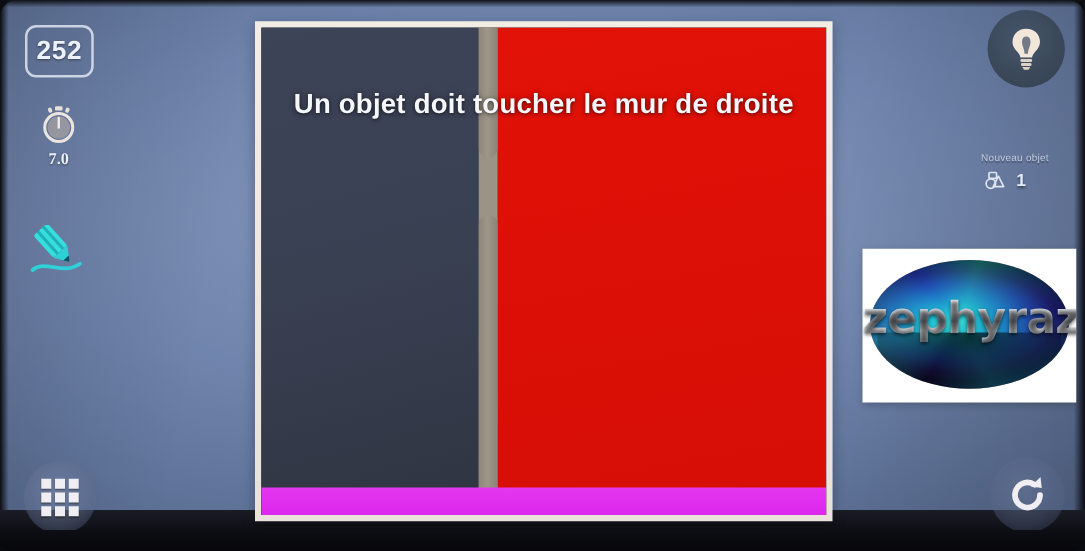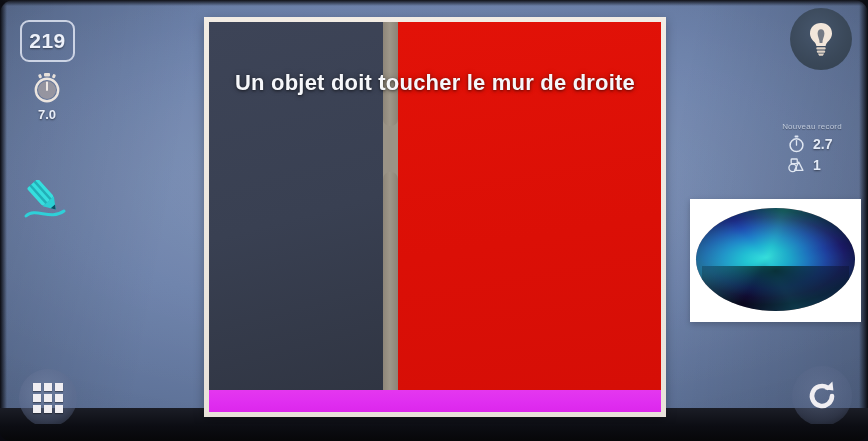--- a/index.html
+++ b/index.html
@@ -94,21 +94,21 @@
     height: 34px;
     line-height: 34px;
   }
   .hud-stat .val {
     display: block;
     font-size: 13px;
     font-weight: bold;
     margin-top: 1px;
     text-shadow: 0 1px 2px rgba(0,0,0,0.5);
   }
-  #stat-timer { top: 72px; }
+  #stat-timer { top: 84px; font-family: Liberation Serif, serif; }
   #stat-objects { top: 128px; }
   #tool-pencil {
     position: absolute;
     left: 20px; top: 180px;
     width: 52px; height: 42px;
   }
   #menu-button {
     position: absolute;
     left: 19px; top: 369px;
     width: 58px; height: 58px;
@@ -324,21 +324,21 @@
 </style>
 </head>
 <body>
 
 <div id="screen">
 
   <div id="panel">
 
     <div id="hud-left">
 
-      <div id="level-badge">219</div>
+      <div id="level-badge">252</div>
 
       <div class="hud-stat" id="stat-timer">
         <span class="glyph">
           <svg width="30" height="32" viewBox="0 0 30 32" aria-hidden="true">
             <rect x="12" y="1" width="6" height="3.4" rx="1" fill="#e7e0da"></rect>
             <rect x="6.5" y="2.2" width="3" height="4" rx="1.2" fill="#e7e0da" transform="rotate(-22 8 4)"></rect>
             <rect x="20.5" y="2.2" width="3" height="4" rx="1.2" fill="#e7e0da" transform="rotate(22 22 4)"></rect>
             <circle cx="15" cy="18" r="11.2" fill="none" stroke="#ece5df" stroke-width="2.4"></circle>
             <circle cx="15" cy="18" r="9" fill="#bfaea6" opacity="0.55"></circle>
             <line x1="15" y1="18" x2="15" y2="10.4" stroke="#f3ece7" stroke-width="1.9" stroke-linecap="round"></line>
@@ -399,32 +399,22 @@
         <svg width="30" height="36" viewBox="0 0 30 36" aria-hidden="true">
           <path d="M15 2 C8.4 2, 4 6.7, 4 12.4 C4 16.6, 6.7 19, 8.6 21.3 C9.8 22.7, 10.2 23.8, 10.3 25 L19.7 25 C19.8 23.8, 20.2 22.7, 21.4 21.3 C23.3 19, 26 16.6, 26 12.4 C26 6.7, 21.6 2, 15 2 Z" fill="#f2e6da"></path>
           <path d="M11.6 12.6 C11.6 9.6, 13 8.2, 15 8.2 C17 8.2, 18.4 9.6, 18.4 12.6 C18.4 16, 16.4 18, 16.4 22 L13.6 22 C13.6 18, 11.6 16, 11.6 12.6 Z" fill="#4a5668" opacity="0.75"></path>
           <rect x="10.3" y="26.2" width="9.4" height="2.3" rx="1" fill="#ded2c6"></rect>
           <rect x="10.8" y="29.4" width="8.4" height="2.3" rx="1" fill="#ded2c6"></rect>
           <path d="M11.8 32.6 L18.2 32.6 L16.8 34.8 L13.2 34.8 Z" fill="#ded2c6"></path>
         </svg>
       </div>
 
       <div id="record-box">
-        <div id="record-title">Nouveau record</div>
-
-        <div class="record-row">
-          <span class="glyph">
-            <svg width="17" height="18" viewBox="0 0 17 18" aria-hidden="true">
-              <rect x="6.6" y="0.4" width="3.8" height="2.1" rx="0.7" fill="#dfe6f1"></rect>
-              <circle cx="8.5" cy="10.2" r="6.4" fill="none" stroke="#dfe6f1" stroke-width="1.5"></circle>
-              <line x1="8.5" y1="10.2" x2="8.5" y2="5.6" stroke="#dfe6f1" stroke-width="1.3" stroke-linecap="round"></line>
-            </svg>
-          </span>
-          <span class="num">2.7</span>
-        </div>
+        <div id="record-title">Nouveau objet</div>
+
 
         <div class="record-row">
           <span class="glyph">
             <svg width="19" height="17" viewBox="0 0 19 17" aria-hidden="true">
               <rect x="4.4" y="1.6" width="6.4" height="5" rx="0.8" fill="none" stroke="#dfe6f1" stroke-width="1.4"></rect>
               <circle cx="6" cy="11" r="4" fill="none" stroke="#dfe6f1" stroke-width="1.4"></circle>
               <path d="M12.4 4.8 L16.8 13.6 L8 13.6 Z" fill="none" stroke="#dfe6f1" stroke-width="1.4" stroke-linejoin="round"></path>
             </svg>
           </span>
           <span class="num">1</span>
@@ -434,20 +424,21 @@
       <div id="restart-button">
         <svg width="34" height="34" viewBox="0 0 34 34" aria-hidden="true">
           <path d="M27 17 A10 10 0 1 1 22.6 8.7" fill="none" stroke="#f0eef2" stroke-width="4.6" stroke-linecap="round"></path>
           <path d="M27.4 2.6 L28.4 11.4 L19.6 10.2 Z" fill="#f0eef2"></path>
         </svg>
       </div>
     </div>
 
     <div id="watermark">
       <div id="logo-ellipse"></div>
+      <div id="logo-text">zephyraz</div>
     </div>
 
   </div>
 
   <div id="bezel-top"></div>
   <div id="bezel-left"></div>
   <div id="bezel-right"></div>
   <div id="bezel-bottom"></div>
 
 </div>

